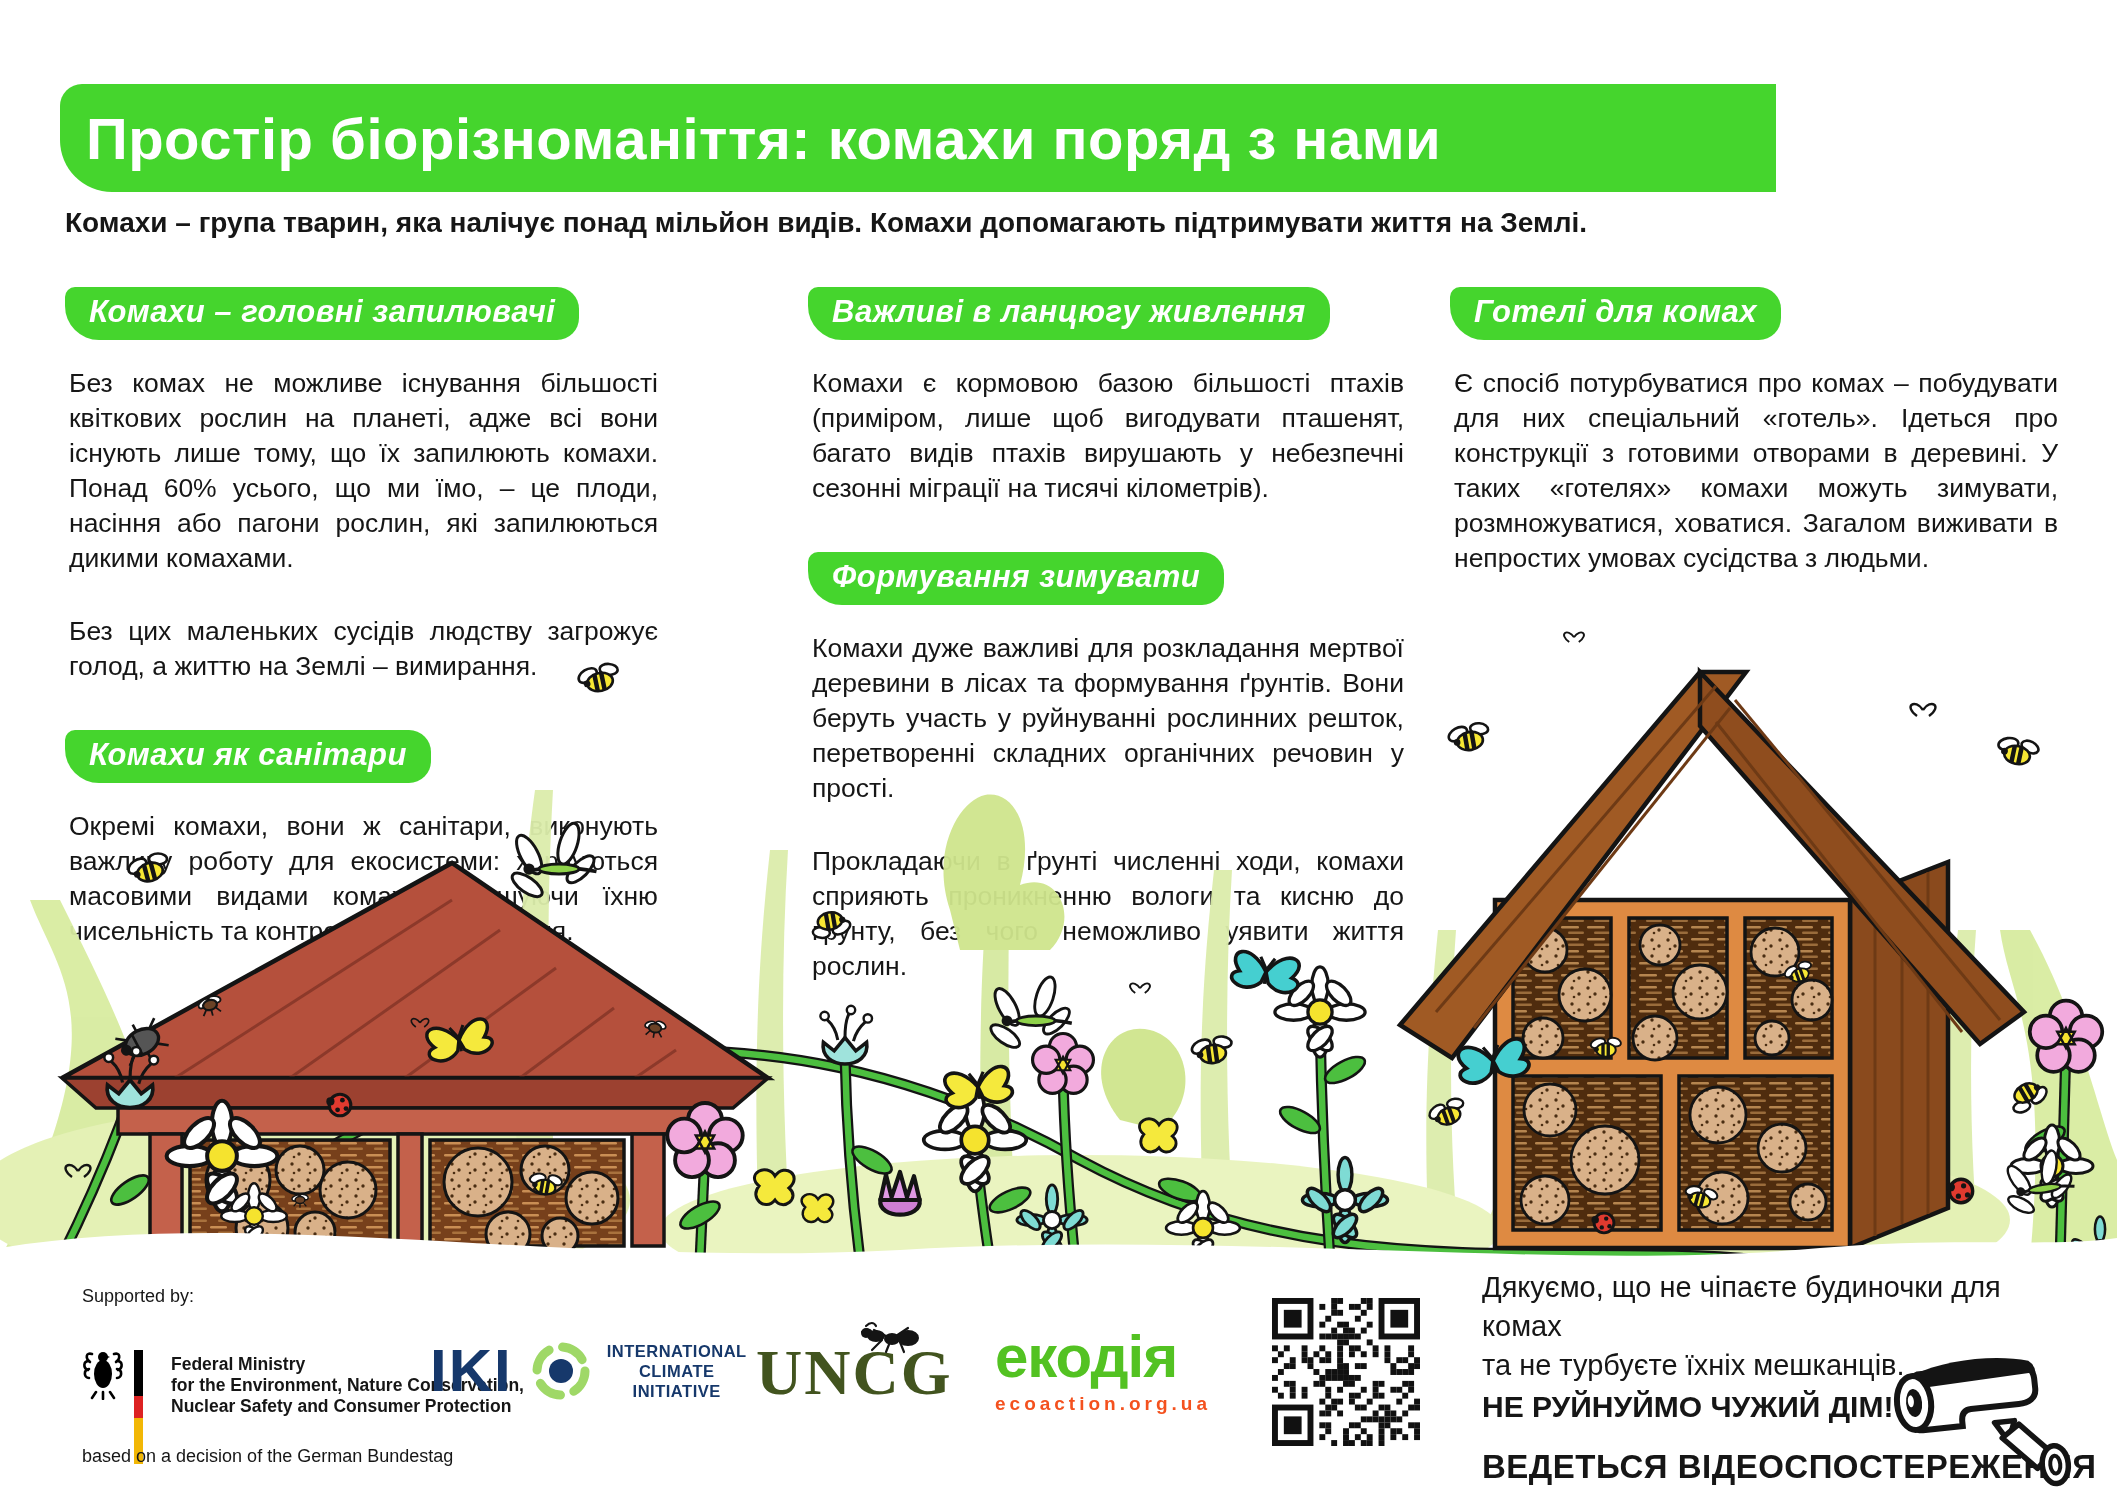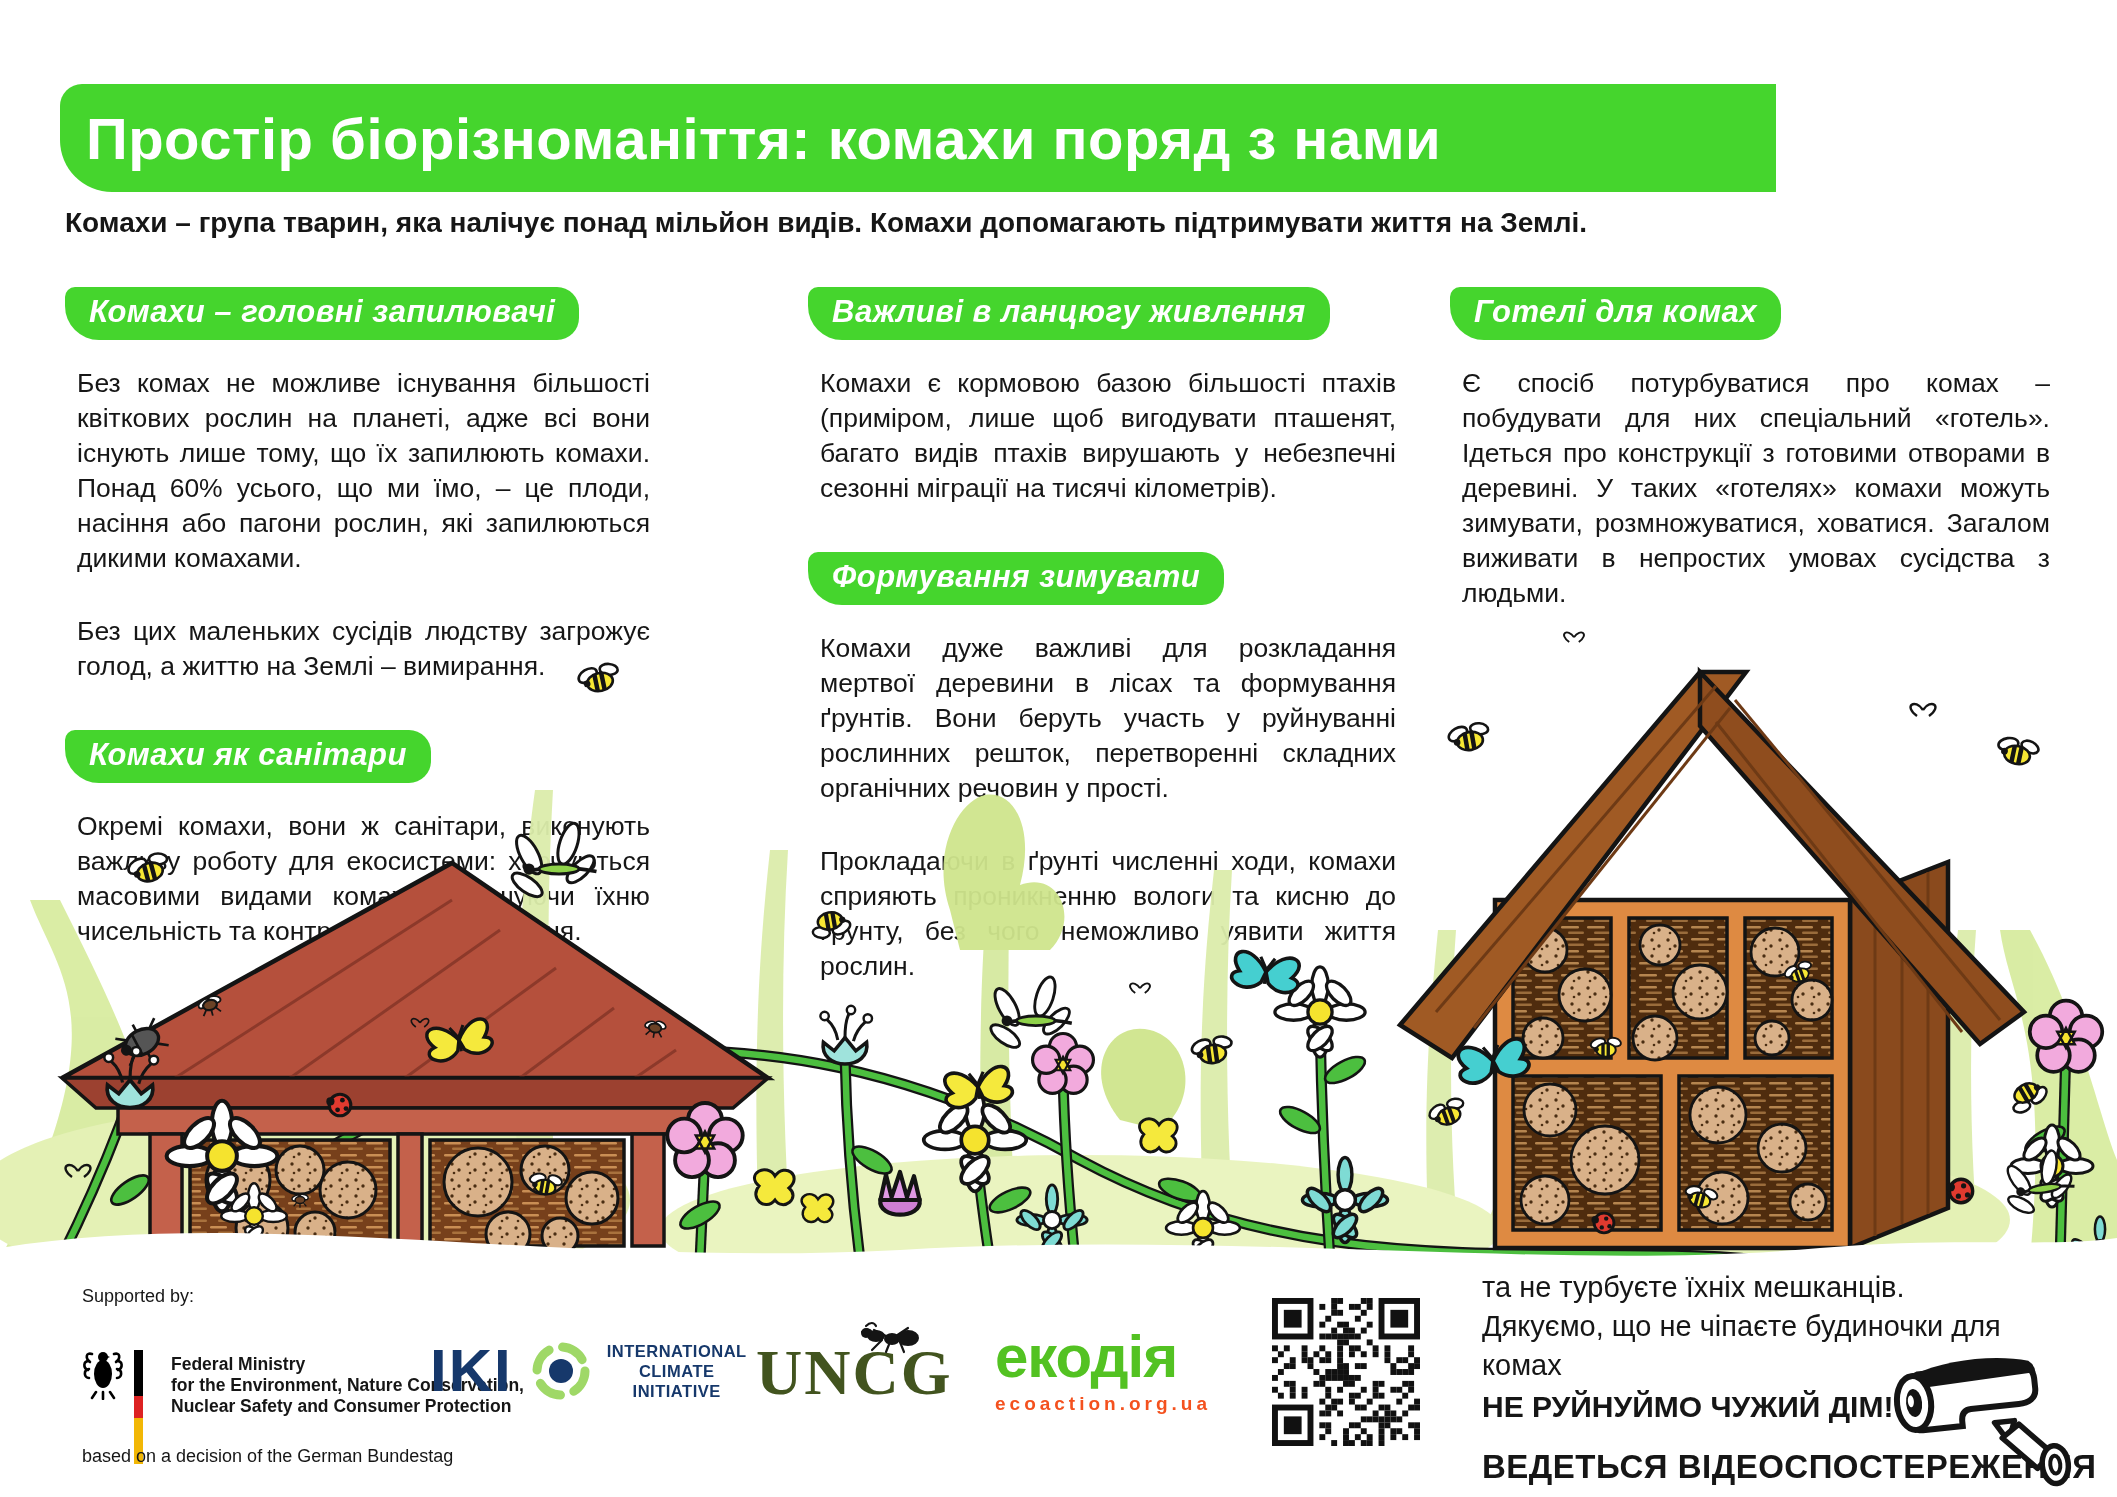--- a/index.html
+++ b/index.html
@@ -27,21 +27,21 @@
   .col{top:287px;}
   #col1{left:65px;width:597px;}
   #col2{left:808px;width:600px;}
   #col3{left:1450px;width:612px;}
   .pill{
     display:inline-block;background:var(--green);color:#fff;font-weight:700;font-size:31px;
     padding:7px 24px 10px;border-radius:10px 22px 22px 34px;letter-spacing:.5px;white-space:nowrap;font-style:italic;
   }
   .pill.second{margin-top:46px;}
   p.body{
-    font-size:26.5px;line-height:35px;text-align:justify;margin:26px 12px 0;color:var(--text);
+    font-size:26.5px;line-height:35px;text-align:justify;margin:26px 4px 0;color:var(--text);
   }
   p.body + p.body{margin-top:38px;}
   
   .illu{left:0;top:600px;width:2117px;height:720px;}
   
   .supported{left:82px;top:1286px;font-size:18px;}
   .bundestag{left:82px;top:1446px;font-size:18px;}
   .ministry{left:82px;top:1348px;display:flex;align-items:flex-start;}
   .ministry .flagbar{width:9px;height:114px;margin:2px 8px 0 10px;display:flex;flex-direction:column;}
   .ministry .flagbar .b{flex:4;background:#000;}
@@ -644,22 +644,22 @@
       <rect x="10" y="24" width="1" height="1"></rect>
       <rect x="12" y="24" width="1" height="1"></rect>
       <rect x="13" y="24" width="1" height="1"></rect>
       <rect x="15" y="24" width="1" height="1"></rect>
       <rect x="16" y="24" width="1" height="1"></rect>
       <rect x="18" y="24" width="1" height="1"></rect>
     </g>
 </svg>
 
 <div class="abs notice">
+  <div>Дякуємо, що не чіпаєте будиночки для комах</div>
   <div>та не турбуєте їхніх мешканців.</div>
-  <div>Дякуємо, що не чіпаєте будиночки для комах</div>
   <div class="em">НЕ РУЙНУЙМО ЧУЖИЙ ДІМ!</div>
 </div>
 <div class="abs surveillance">ВЕДЕТЬСЯ ВІДЕОСПОСТЕРЕЖЕННЯ</div>
 
 <svg class="abs camera" width="200" height="150" viewBox="0 0 200 150">
   <g transform="rotate(-6 100 70)">
     <path d="M40,20 h100 a16,16 0 0 1 16,16 v10 c0,10 -8,14 -18,14 h-48 c-8,0 -10,6 -10,12 v4 h-40 a12,12 0 0 1 -12,-12 v-28 a16,16 0 0 1 12,-16 z" fill="#fff" stroke="#141414" stroke-width="6"></path>
     <path d="M36,20 C70,8 120,8 152,18 a16,16 0 0 1 6,12 l-120,4 z" fill="#141414"></path>
     <ellipse cx="34" cy="48" rx="17" ry="27" fill="#fff" stroke="#141414" stroke-width="6"></ellipse>
     <ellipse cx="34" cy="48" rx="8" ry="14" fill="#141414"></ellipse>

